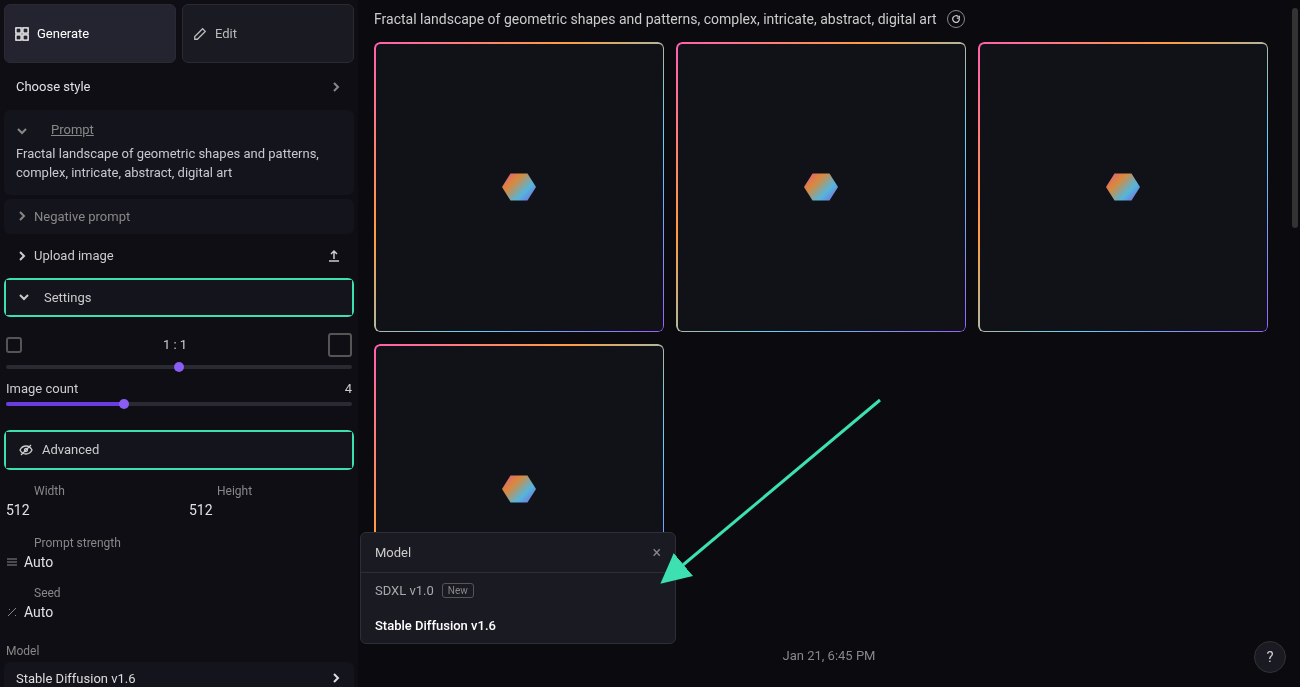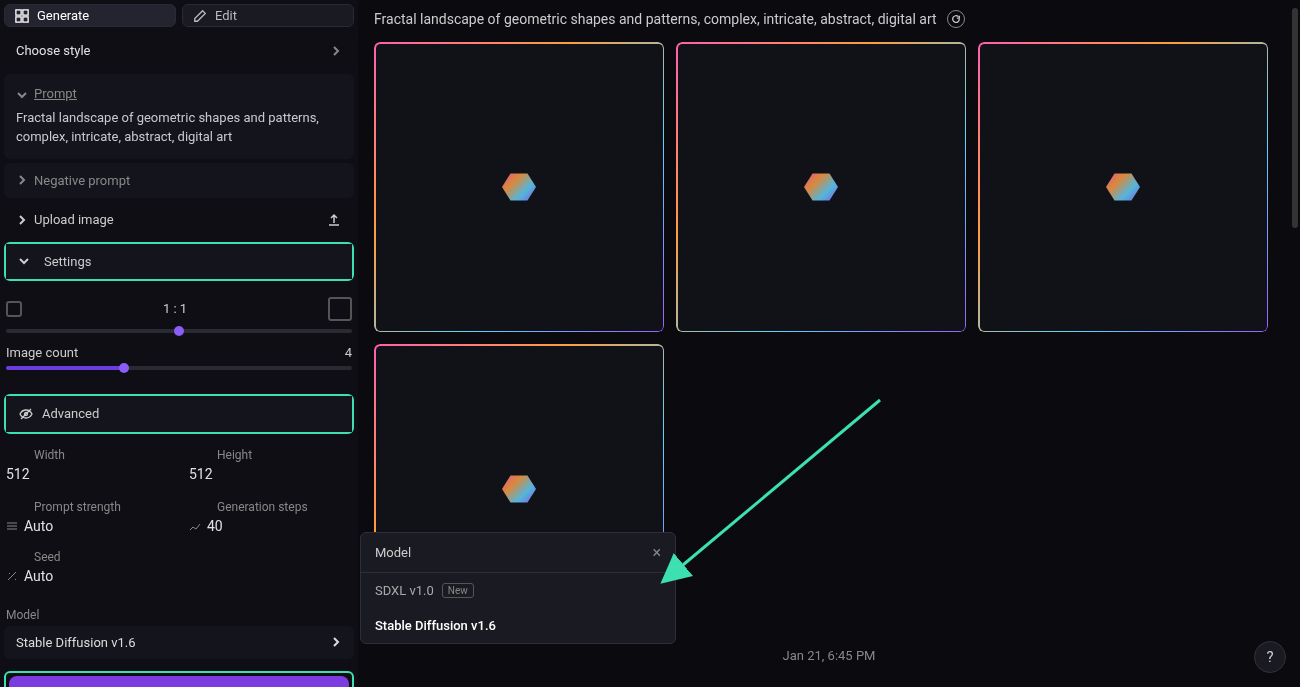--- a/index.html
+++ b/index.html
@@ -3,30 +3,30 @@
 <meta charset="utf-8">
 <style>
   * { box-sizing: border-box; margin: 0; padding: 0; font-family: -apple-system, BlinkMacSystemFont, "Segoe UI", Roboto, sans-serif; }
   body { background: #0a0a0f; color: #e0e0e5; font-size: 13px; overflow: hidden; height: 687px; width: 1300px; position: relative; }
   
   .app { display: flex; height: 100%; }
   .sidebar { width: 358px; background: #0e0e14; padding: 4px; display: flex; flex-direction: column; gap: 4px; overflow-y: auto; }
   .main { flex: 1; background: #0a0a0f; padding: 10px 16px; position: relative; overflow-y: auto; }
   
   .mode-row { display: flex; gap: 6px; }
-  .mode-btn { flex: 1; background: #1a1a22; border: 1px solid #2a2a32; border-radius: 6px; padding: 3px 10px; display: flex; align-items: flex-end; gap: 8px; cursor: pointer; color: #bbb; }
+  .mode-btn { flex: 1; background: #1a1a22; border: 1px solid #2a2a32; border-radius: 6px; padding: 21px 10px; display: flex; align-items: flex-end; gap: 8px; cursor: pointer; color: #bbb; }
   .mode-btn.active { background: #242430; color: #fff; }
   .mode-btn svg { width: 14px; height: 14px; }
   
   .panel { background: #14141c; border-radius: 6px; padding: 10px 12px; display: flex; align-items: center; justify-content: space-between; cursor: pointer; }
   .panel.choose-style { background: #0e0e14; border: none; padding: 12px; }
   .panel .chev { width: 12px; height: 12px; color: #888; }
   
   .prompt-box { background: #14141c; border-radius: 6px; padding: 12px; }
-  .prompt-head { display: flex; align-items: flex-end; gap: 6px; margin-bottom: 8px; color: #888; font-size: 13px; text-decoration: underline; }
+  .prompt-head { display: flex; align-items: flex-end; gap: 23px; margin-bottom: 8px; color: #888; font-size: 13px; text-decoration: underline; }
   .prompt-text { color: #c8c8d0; line-height: 1.45; font-size: 13px; }
   
   .neg-prompt { background: #14141c; border-radius: 6px; padding: 10px 12px; display: flex; align-items: center; gap: 6px; color: #888; cursor: pointer; }
   
   .upload-row { display: flex; align-items: center; justify-content: space-between; padding: 10px 12px; cursor: pointer; color: #ccc; }
   .upload-row .left { display: flex; align-items: center; gap: 6px; }
   
   .highlighted { border: 2px solid #3de0b0; border-radius: 6px; }
   .settings-panel { background: #14141c; padding: 10px 12px; display: flex; align-items: center; gap: 14px; color: #ccc; cursor: pointer; }
   
@@ -190,29 +190,20 @@
         </div>
         <div class="adv-item">
           <div class="label">Prompt strength</div>
           <div class="value">
               <svg viewBox="0 0 12 12" fill="none" stroke="currentColor">
                 <path d="M1 3h10M1 6h10M1 9h10"></path>
               </svg>
               <span>Auto</span>
             </div>
         </div>
-        <div class="adv-item">
-          <div class="label">Generation steps</div>
-          <div class="value">
-              <svg viewBox="0 0 12 12" fill="none" stroke="currentColor">
-                <path d="M1 10l3-3 3 2 4-5"></path>
-              </svg>
-              <span>40</span>
-            </div>
-        </div>
       </div>
       <div class="adv-item seed-block">
         <div class="label">Seed</div>
         <div class="value">
             <svg viewBox="0 0 12 12" fill="none" stroke="currentColor">
               <path d="M2 10L10 2M3 3l1 1M9 9l1 1"></path>
             </svg>
             <span>Auto</span>
           </div>
       </div>

